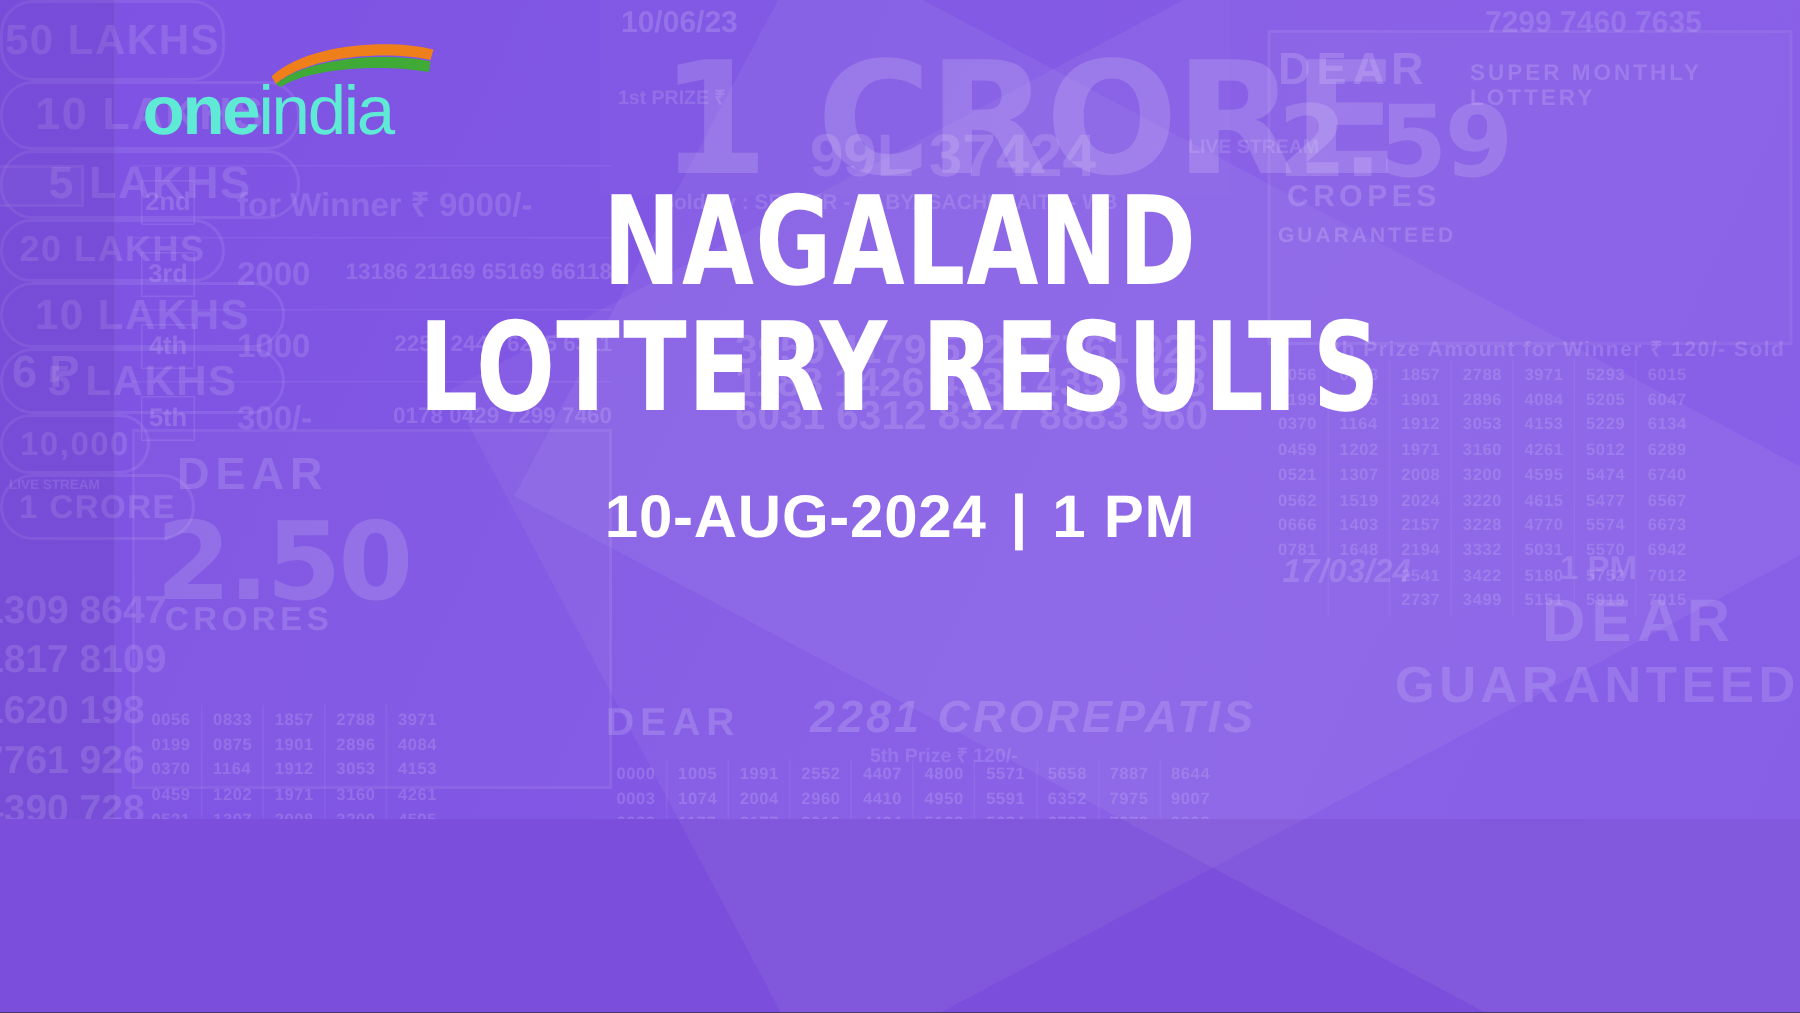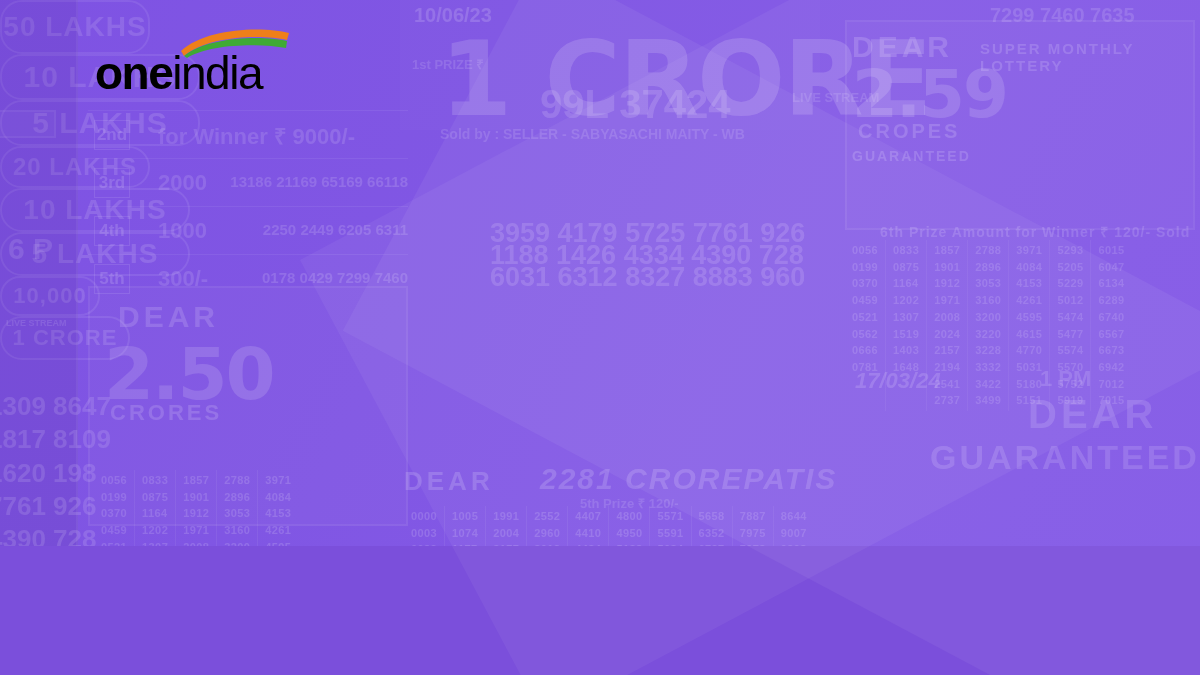--- a/index.html
+++ b/index.html
@@ -107,21 +107,21 @@
 
   
   .logo{
     position:absolute; left:95px; top:44px;
     height:52px;
     display:flex; align-items:flex-end;
     z-index:6;
   }
   .logo .word{
     font-size:46px; line-height:1;
-    color:#000000;
+    color:#5eead4;
     letter-spacing:-1.5px;
     white-space:nowrap;
   }
   .logo .word .b{ font-weight:bold; }
   .logo .word .r{ font-weight:normal; }
   .swoosh{
     position:absolute; left:84px; top:-20px;
     width:112px; height:34px;
     z-index:7;
   }
@@ -448,15 +448,22 @@
   <div class="logo">
     <div class="word">
       <span class="b">one</span><span class="r">india</span>
     </div>
     <svg class="swoosh" viewBox="0 0 112 34" preserveAspectRatio="none">
       <path d="M2 27 C 26 4, 84 2, 110 9 L 108 16 C 82 10, 28 12, 5 32 Z" fill="#ef7f1a"></path>
       <path d="M5 32 C 28 13, 82 11, 108 17 L 107 24 C 80 19, 30 20, 8 34 Z" fill="#3faa35"></path>
     </svg>
   </div>
 
+  <div class="headline">
+    <div class="line">NAGALAND</div>
+    <div class="line">LOTTERY RESULTS</div>
+    <div class="datebar">
+      <span>10-AUG-2024</span><span class="sep">|</span><span>1 PM</span>
+    </div>
+  </div>
 
 
 </div>
 
 </body></html>

